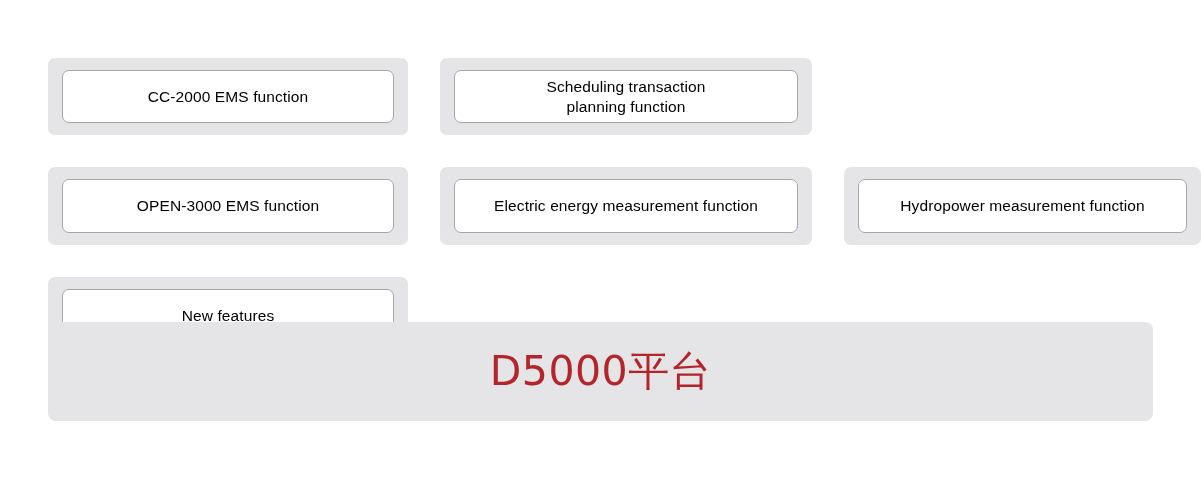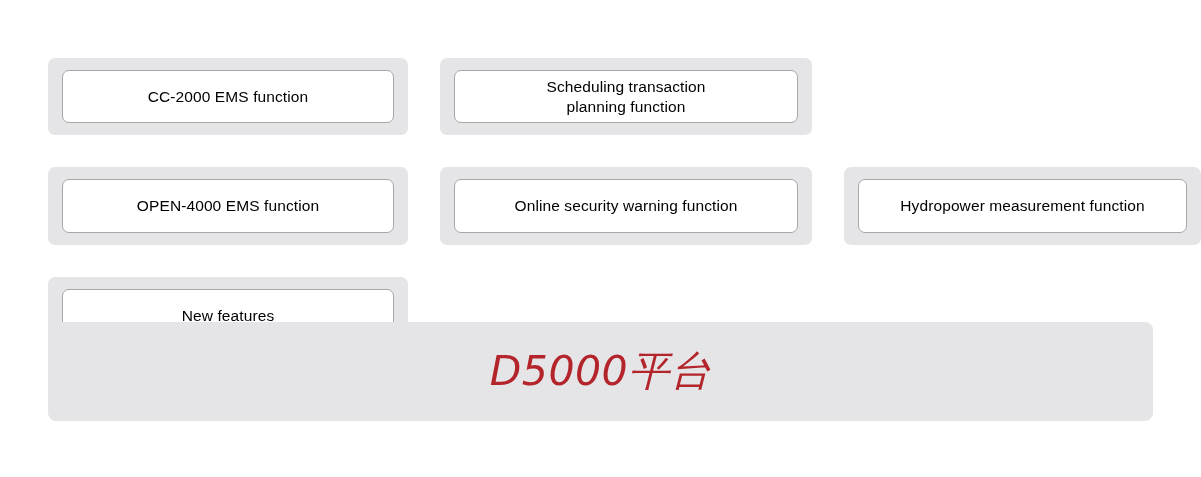--- a/index.html
+++ b/index.html
@@ -77,21 +77,20 @@
     position: absolute;
     left: 48px;
     top: 322px;
     width: 1105px;
     height: 99px;
     background: #e5e5e7;
     border-radius: 8px;
     display: flex;
     align-items: center;
     justify-content: center;
-    font-style: italic;
   }
 
   .platform-label {
     font-size: 41px;
     line-height: 1;
     color: #b3242b;
     font-weight: 400;
     letter-spacing: 0.5px;
     font-family: "DejaVu Sans", "Liberation Sans", sans-serif;
   }
@@ -111,29 +110,29 @@
     <div class="cell">
       <div class="card">
         <span class="card-label">Scheduling transaction
 planning function</span>
       </div>
     </div>
     <div class="cell empty"></div>
 
     <div class="cell">
       <div class="card">
-        <span class="card-label">OPEN-4000 EMS function</span>
+        <span class="card-label">OPEN-3000 EMS function</span>
+      </div>
+    </div>
+    <div class="cell">
+      <div class="card">
+        <span class="card-label">Electric energy measurement function</span>
       </div>
     </div>
 
-    <div class="cell">
-      <div class="card">
-        <span class="card-label">Online security warning function</span>
-      </div>
-    </div>
     <div class="cell">
       <div class="card">
         <span class="card-label">Hydropower measurement function</span>
       </div>
     </div>
     <div class="cell">
       <div class="card">
         <span class="card-label">New features</span>
       </div>
     </div>

